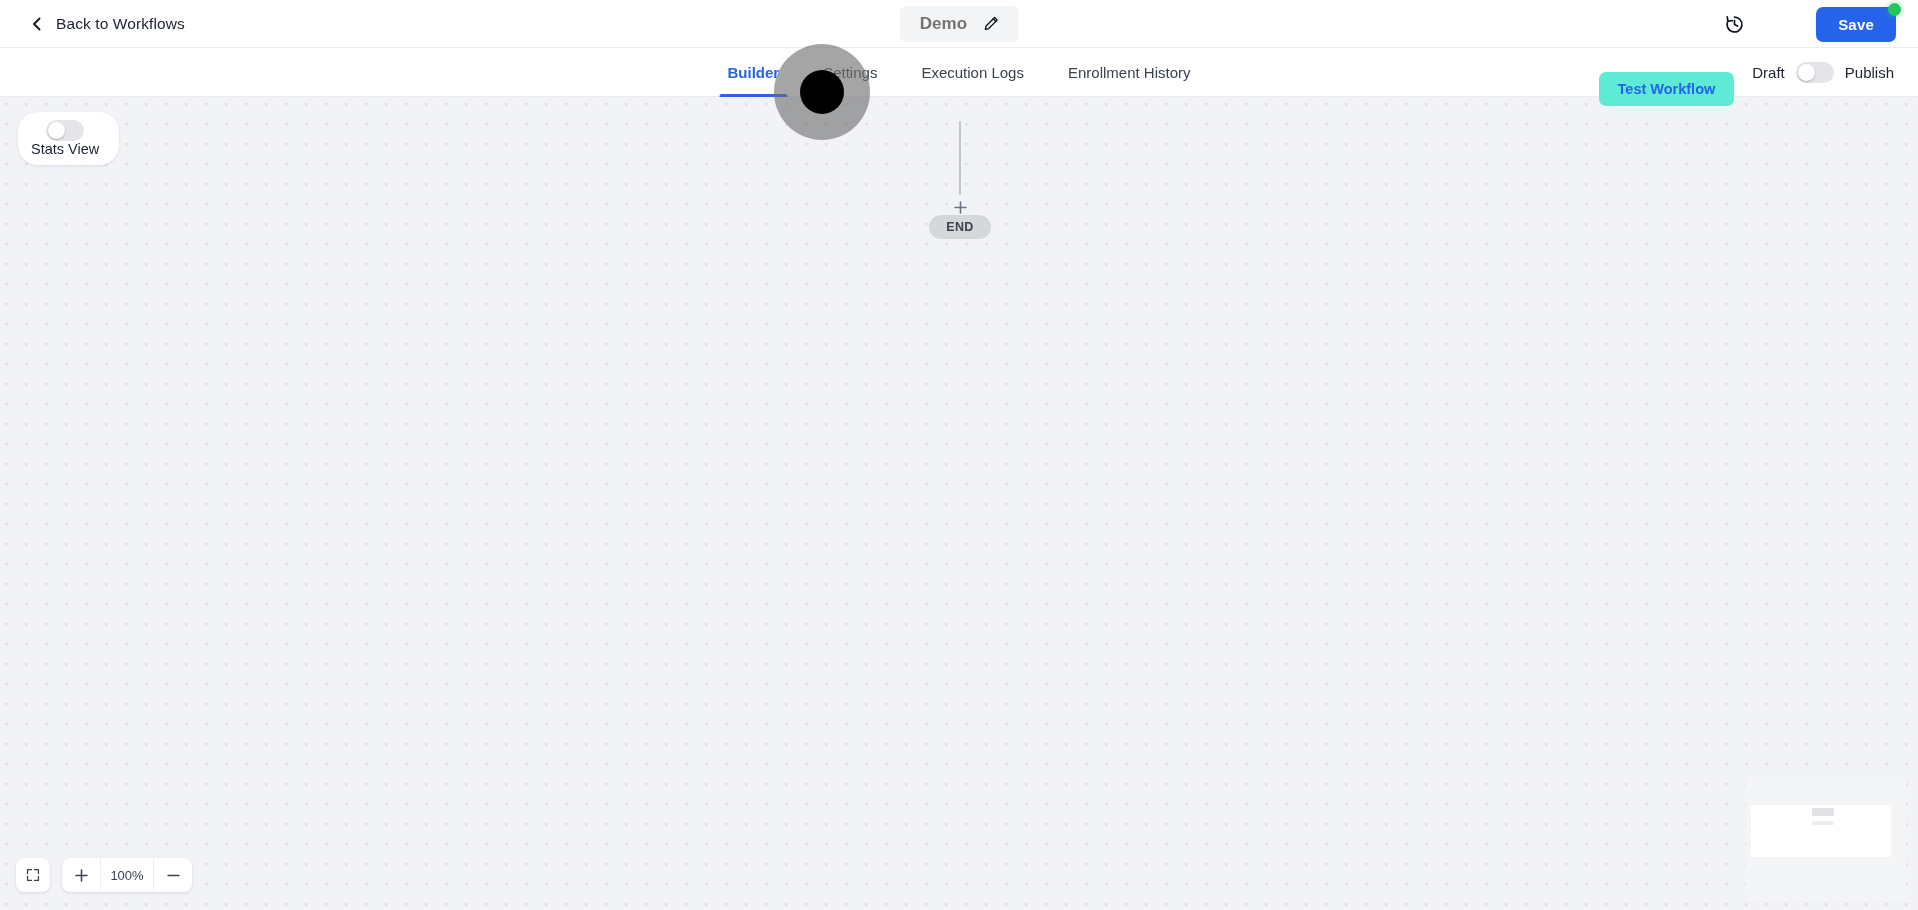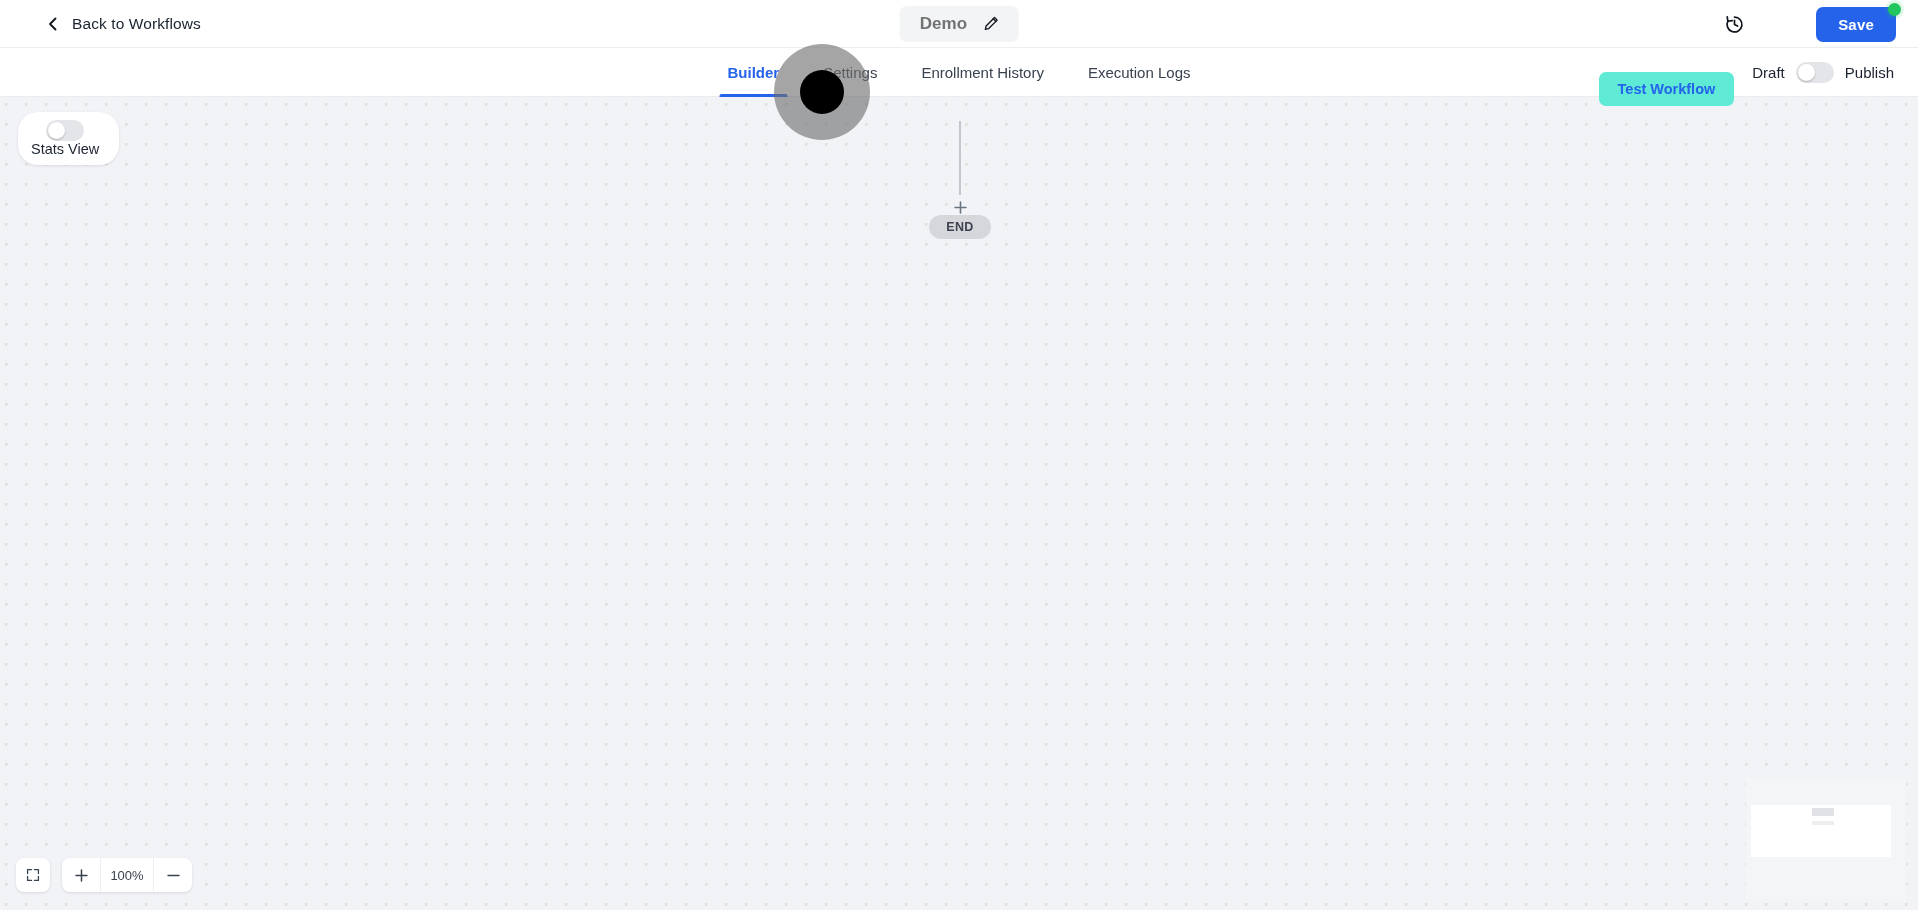--- a/index.html
+++ b/index.html
@@ -30,21 +30,21 @@
     border-bottom: 1px solid #eceef1;
     display: flex;
     align-items: center;
     z-index: 40;
   }
 
   .back-btn {
     display: flex;
     align-items: center;
     gap: 12px;
-    padding: 6px 10px 6px 46px;
+    padding: 6px 10px 6px 30px;
     cursor: pointer;
     background: transparent;
     border: none;
   }
   .back-chevron {
     width: 14px; height: 14px;
     display: block;
   }
   .back-label {
     font-size: 15.5px;
@@ -442,22 +442,22 @@
         <button class="save-btn">Save</button>
         <span class="save-dot"></span>
       </div>
     </div>
   </div>
 
   <div class="tabbar">
     <div class="tabs">
       <button class="tab active">Builder</button>
       <button class="tab">Settings</button>
+      <button class="tab">Execution Logs</button>
       <button class="tab">Enrollment History</button>
-      <button class="tab">Execution Logs</button>
     </div>
 
     <div class="tabbar-right">
       <button class="test-btn">Test Workflow</button>
       <div class="pub-group">
         <span class="pub-label">Draft</span>
         <div class="switch">
           <span class="knob"></span>
         </div>
         <span class="pub-label">Publish</span>

